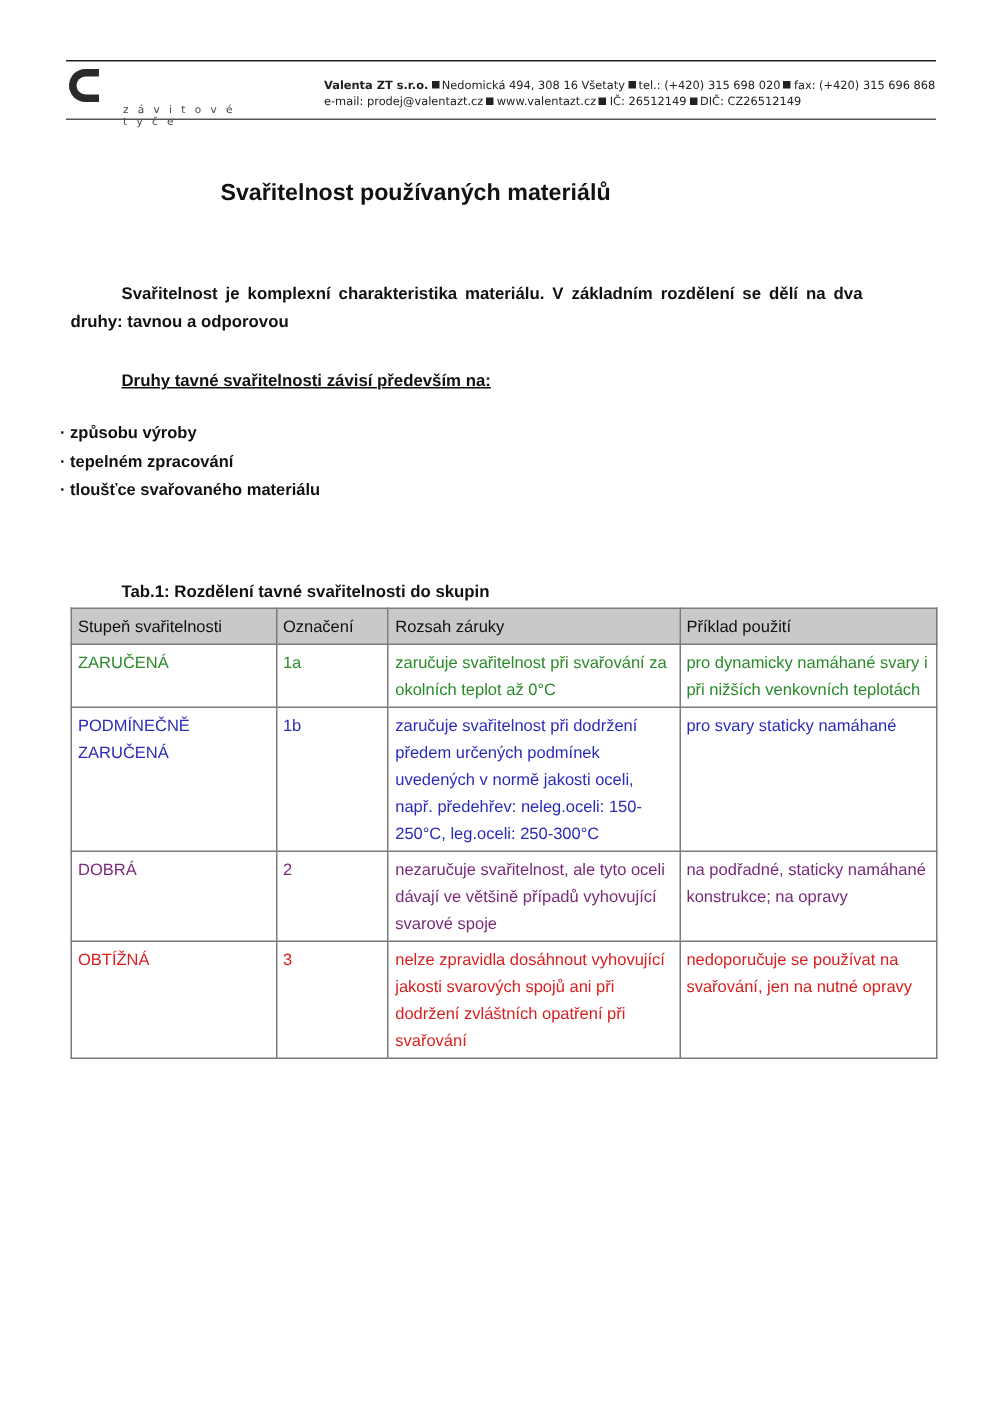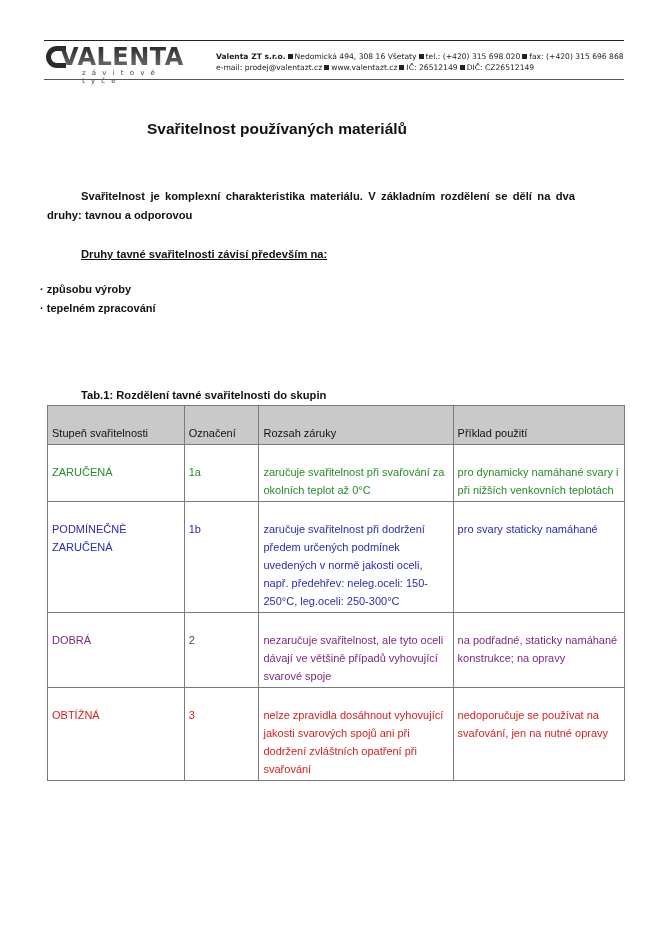--- a/index.html
+++ b/index.html
@@ -14,33 +14,32 @@
   .company b { font-weight: bold; }
   .sq { display: inline-block; width: 5px; height: 5px; background: #222; margin: 0 2px 1px 2px; vertical-align: middle; }
   .title { position: absolute; left: 0; width: 554px; top: 120px; text-align: center; font-weight: bold; font-size: 15.5px; }
   .intro { position: absolute; left: 47px; top: 187px; width: 528px; font-weight: bold; font-size: 11.2px; line-height: 19px; text-align: justify; }
   .intro .indent { display: inline-block; width: 34px; }
   .druhy { position: absolute; left: 81px; top: 248px; font-weight: bold; font-size: 11.2px; text-decoration: underline; }
   .bullets { position: absolute; left: 40px; top: 280px; font-weight: bold; font-size: 11px; line-height: 19px; }
   .bullets div { white-space: nowrap; }
   .tabcap { position: absolute; left: 81px; top: 389px; font-weight: bold; font-size: 11.2px; }
   table.main { position: absolute; left: 47px; top: 405px; width: 578px; border-collapse: collapse; font-size: 11px; line-height: 18px; }
-  table.main td, table.main th { border: 1px solid #7a7a7a; vertical-align: top; text-align: left; padding: 18px 4px 2px 4px; font-weight: normal; }
+  table.main td, table.main th { border: 1px solid #7a7a7a; vertical-align: top; text-align: left; padding: 3px 4px 2px 4px; font-weight: normal; }
   table.main th { background: #c9c9c9; color: #111; }
   .c1 { width: 128px; } .c2 { width: 66px; } .c3 { width: 186px; } .c4 { width: 163px; }
   .green { color: #2a8a2a; } .blue { color: #2b2bb8; } .purple { color: #7a2a7a; } .red { color: #d81e1e; margin-left: 38px; }
 </style>
 </head>
 <body>
 
 <div class="hdr-line-top"></div>
 
 <div class="logo">
   <div class="logo-mark"></div>
-  <div class="logo-word">VALENTA</div>
   <div class="logo-sub">závitové tyče</div>
 </div>
 
 <div class="company">
   <div>
     <b>Valenta ZT s.r.o.</b><span class="sq"></span><span>Nedomická 494,  308 16 Všetaty</span><span class="sq"></span><span>tel.: (+420) 315 698 020</span><span class="sq"></span><span>fax: (+420) 315 696 868</span>
   </div>
   <div>
     <span>e-mail: prodej@valentazt.cz</span><span class="sq"></span><span>www.valentazt.cz</span><span class="sq"></span><span>IČ: 26512149</span><span class="sq"></span><span>DIČ: CZ26512149</span>
   </div>
@@ -50,20 +49,21 @@
 
 <div class="title">Svařitelnost používaných materiálů</div>
 
 <div class="intro"><span class="indent"></span><span>Svařitelnost je komplexní charakteristika materiálu. V základním rozdělení se dělí na dva druhy: tavnou a odporovou</span></div>
 
 <div class="druhy">Druhy tavné svařitelnosti závisí především na:</div>
 
 <div class="bullets">
   <div>· způsobu výroby</div>
   <div>· tepelném zpracování</div>
+  <div>· tloušťce svařovaného materiálu</div>
 </div>
 
 <div class="tabcap">Tab.1: Rozdělení tavné svařitelnosti do skupin</div>
 
 <table class="main">
   <tbody>
       <tr>
     <th class="c1">Stupeň svařitelnosti</th>
     <th class="c2">Označení</th>
     <th class="c3">Rozsah záruky</th>

